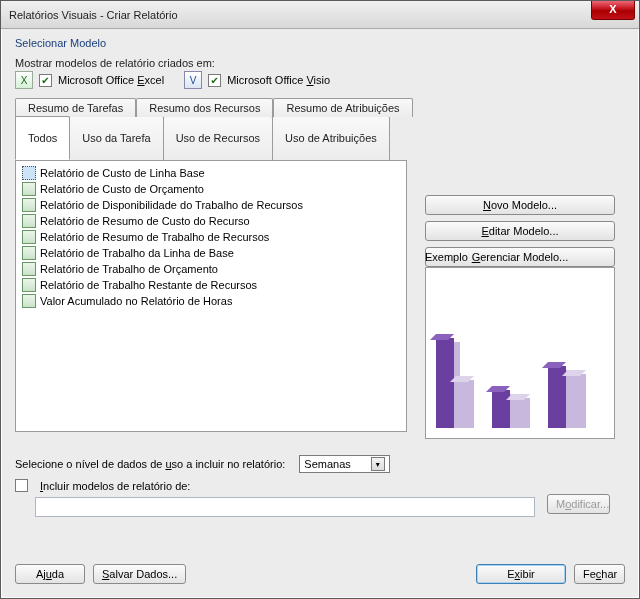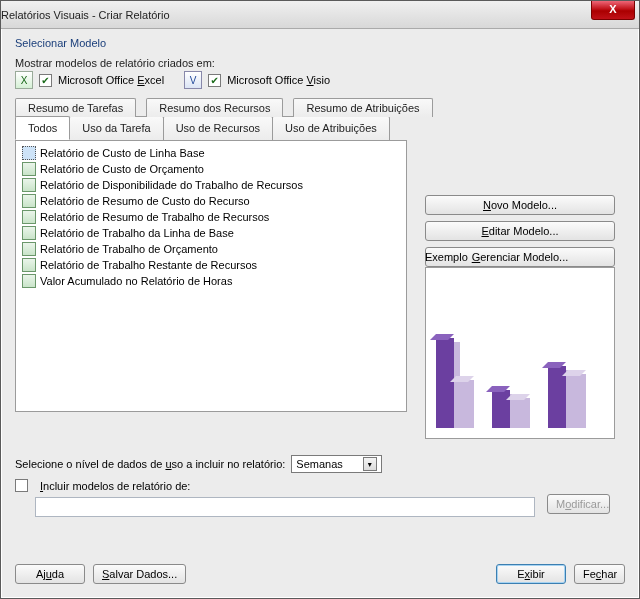--- a/index.html
+++ b/index.html
@@ -1,51 +1,51 @@
 <!DOCTYPE html>
 <html><head>
 <meta charset="utf-8">
 <style>
 * { box-sizing: border-box; font-family: "Segoe UI", Tahoma, sans-serif; font-size: 11px; }
 body { margin: 0; background: #d7d7d7; }
 .window { width: 640px; height: 599px; background: #ececec; border: 1px solid #5a5a5a; position: relative; box-shadow: 0 0 0 1px #fff inset; }
-.titlebar { height: 28px; background: linear-gradient(#f0f0f0, #d8d8d8); border-bottom: 1px solid #aaa; display: flex; align-items: center; padding: 0 0 0 0; position: relative; }
+.titlebar { height: 28px; background: linear-gradient(#f0f0f0, #d8d8d8); border-bottom: 1px solid #aaa; display: flex; align-items: center; padding: 0 0 0 8px; position: relative; }
 .title-text { color: #222; }
 .close-btn { position: absolute; right: 4px; top: 0; width: 44px; height: 19px; background: linear-gradient(#e67, #c01118 45%, #a00 55%, #c01118); border: 1px solid #7a0000; border-top: none; border-radius: 0 0 3px 3px; color: #fff; text-align: center; line-height: 16px; font-weight: bold; font-size: 10px; }
 .body { padding: 8px 14px; position: relative; height: calc(100% - 28px); }
 .section-title { color: #1a3e7a; margin-bottom: 8px; }
 .subline { margin-bottom: 2px; color: #222; }
 .filters { display: flex; align-items: center; gap: 6px; margin-bottom: 8px; }
 .sm-icon { width: 18px; height: 18px; border: 1px solid #9a9; background: linear-gradient(#fff,#d5f0d5); display: inline-flex; align-items: center; justify-content: center; font-size: 10px; color: #176817; }
 .sm-icon.visio { border-color: #88a; background: linear-gradient(#fff,#dce5f5); color: #234a9a; }
 .chk { width: 13px; height: 13px; border: 1px solid #7a7a7a; background: #fff; display: inline-flex; align-items: center; justify-content: center; font-size: 10px; color: #1a6b1a; }
 .chk.checked::after { content: "✔"; }
 .tabarea { position: relative; margin-top: 2px; }
-.tabs-row { display: flex; gap: 11px; text-align: center; }
+.tabs-row { display: flex; gap: 1px; text-align: center; }
 .tabs-row .tab { border: 1px solid #9b9b9b; border-bottom: none; background: linear-gradient(#f9f9f9,#ececec); padding: 3px 12px; margin-right: -1px; color: #222; border-radius: 2px 2px 0 0; position: relative; top: 1px; }
 .tabs-row2 { display: flex; gap: 0; margin-top: 0; }
-.tabs-row2 .tab { border: 1px solid #9b9b9b; border-bottom: none; background: linear-gradient(#f9f9f9,#ececec); padding: 5px 12px; margin-right: -1px; color: #222; border-radius: 2px 2px 0 0; }
+.tabs-row2 .tab { border: 1px solid #9b9b9b; border-bottom: none; background: linear-gradient(#f9f9f9,#ececec); padding: 15px 12px; margin-right: -1px; color: #222; border-radius: 2px 2px 0 0; }
 .tabs-row2 .tab.active { background: #fff; border-bottom: 1px solid #fff; position: relative; z-index: 2; }
 .listpane { border: 1px solid #9b9b9b; background: #fff; width: 392px; height: 272px; padding: 4px 6px; overflow: auto; }
 .listitem { display: flex; align-items: center; gap: 4px; padding: 1px 0; }
 .item-ico { width: 14px; height: 14px; border: 1px solid #6a976a; background: linear-gradient(#eaf5ea,#c9e4c9); display: inline-block; flex: none; }
 .item-ico.sel { border: 1px dotted #555; background: #cde3f8; }
 .sidebuttons { position: absolute; left: 424px; top: 134px; display: flex; flex-direction: column; gap: 6px; width: 190px; margin-top: 32px; }
 .btn { border: 1px solid #8a8a8a; background: linear-gradient(#fbfbfb,#e3e3e3); padding: 3px 8px; text-align: center; border-radius: 3px; }
 .btn.default { border: 1px solid #3c7fb1; box-shadow: 0 0 0 1px #a6d3f2 inset; }
 .btn.disabled { color: #9a9a9a; }
 .example-label { position: absolute; left: 424px; top: 222px; }
 .example-pane { position: absolute; left: 424px; top: 238px; width: 190px; height: 172px; border: 1px solid #9b9b9b; background: #fff; }
 .chart { position: absolute; left: 10px; bottom: 10px; width: 170px; height: 110px; display: flex; align-items: flex-end; gap: 18px; }
 .grp { display: flex; align-items: flex-end; gap: 2px; }
 .bar { width: 18px; background: #6b3fa0; position: relative; }
 .bar .shade { position: absolute; right: -6px; top: 4px; width: 6px; height: calc(100% - 4px); background: #c8b8dd; }
 .bartop { position: absolute; top: -4px; left: 0; width: 100%; height: 6px; background: #8a62bd; transform: skewX(-45deg); transform-origin: left top; }
 .bar.light { background: #c8b8dd; }
-.row-select { position: absolute; left: 14px; top: 426px; display: flex; align-items: center; gap: 6px; }
+.row-select { position: absolute; left: 14px; top: 426px; display: flex; align-items: center; gap: 14px; }
 .dropdown { border: 1px solid #7a7a7a; background: #fff; padding: 1px 4px; display: inline-flex; align-items: center; gap: 20px; }
 .dropdown .arrow { border: 1px solid #7a7a7a; width: 14px; height: 14px; background: linear-gradient(#f4f4f4,#dcdcdc); display: inline-flex; align-items: center; justify-content: center; font-size: 8px; }
 .row-include { position: absolute; left: 14px; top: 450px; display: flex; align-items: center; gap: 12px; }
 .text-input { position: absolute; left: 34px; top: 468px; width: 500px; height: 20px; border: 1px solid #aeb6c1; background: #fff; }
 .modify-btn { position: absolute; left: 546px; top: 465px; width: 63px; }
 .bottom-btns { position: absolute; left: 14px; bottom: 14px; display: flex; gap: 8px; margin-top: 16px; }
 .bottom-right { position: absolute; right: 14px; bottom: 14px; display: flex; gap: 8px; }
 .under { text-decoration: underline; }
 </style>
 </head>
@@ -174,17 +174,17 @@
       <span><span class="under">I</span><span>ncluir modelos de relatório de:</span></span>
     </div>
     <div class="text-input"></div>
     <div class="btn disabled modify-btn"><span>M</span><span class="under">o</span><span>dificar...</span></div>
 
     <div class="bottom-btns">
       <div class="btn" style="width:70px"><span>Aj</span><span class="under">u</span><span>da</span></div>
       <div class="btn"><span class="under">S</span><span>alvar Dados...</span></div>
     </div>
     <div class="bottom-right">
-      <div class="btn default" style="width:70px"><span>E</span><span class="under">x</span><span>ibir</span></div>
+      <div class="btn default" style="width:90px"><span>E</span><span class="under">x</span><span>ibir</span></div>
       <div class="btn" style="width:51px"><span>Fe</span><span class="under">c</span><span>har</span></div>
     </div>
   </div>
 </div>
 
 </body></html>

